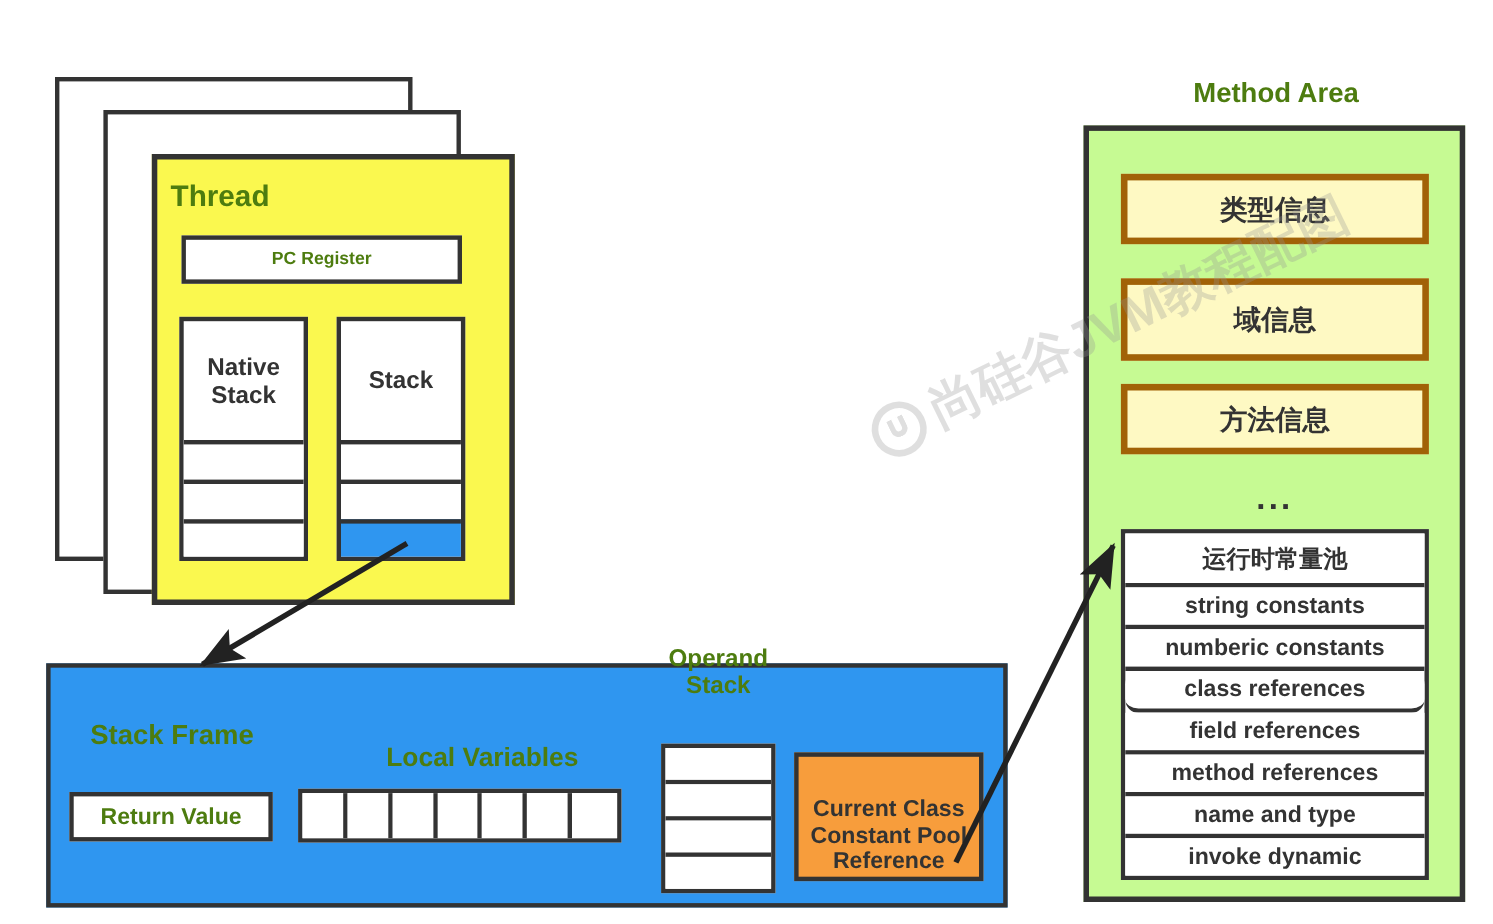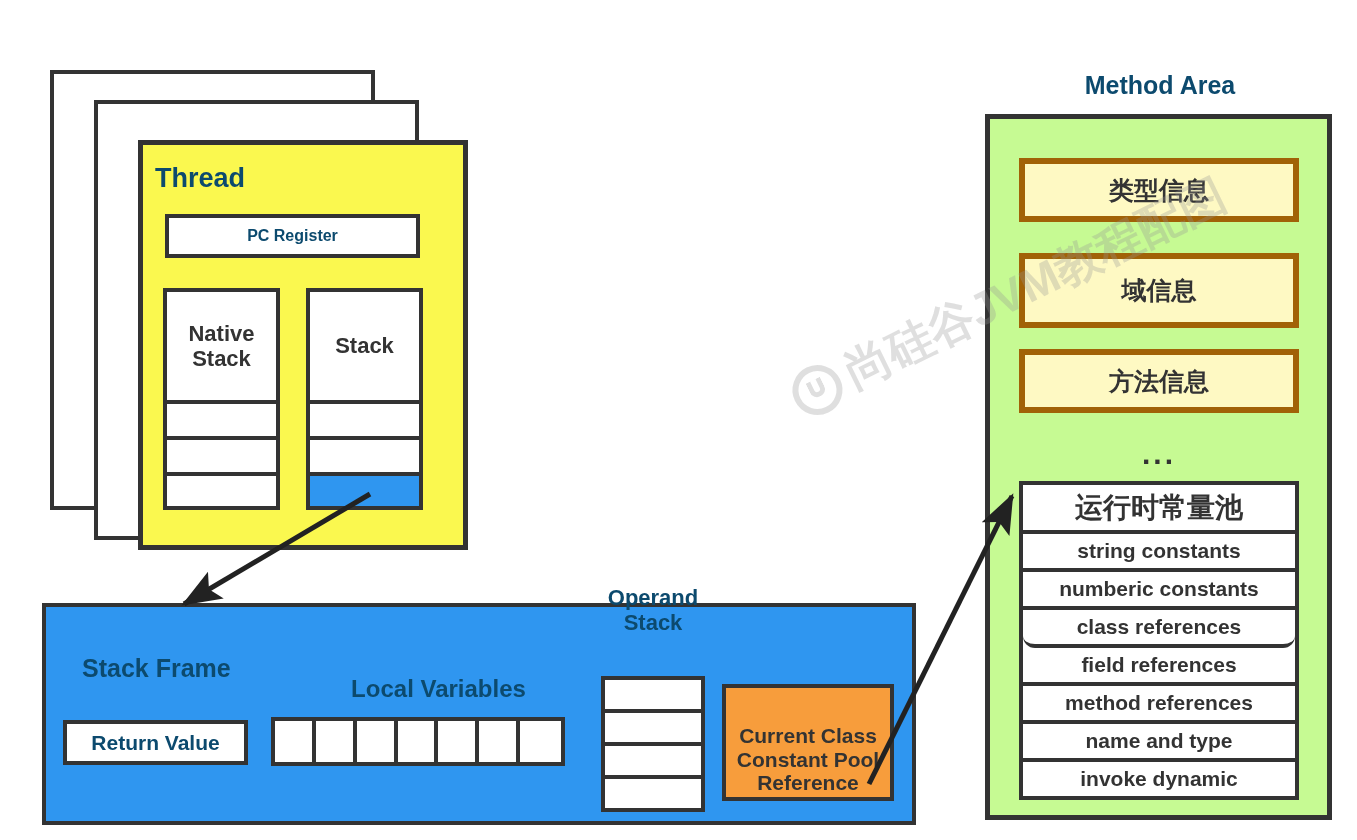--- a/index.html
+++ b/index.html
@@ -23,21 +23,21 @@
     border: 4px solid #333333;
     background: #ffffff;
   }
   .lbl {
     position: absolute;
     box-sizing: border-box;
     display: flex;
     align-items: center;
     justify-content: center;
     font-weight: bold;
-    color: #0c4a6e;
+    color: #4d7c0f;
     text-align: center;
     line-height: 1.12;
     white-space: pre-line;
   }
 
   
   .sheet { border-width: 4px; }
 
   
   #thread-panel { border-width: 5px; }
@@ -160,21 +160,21 @@
     border-bottom: 4px solid #333333;
     display: flex;
     align-items: center;
     justify-content: center;
     font-weight: bold;
     color: #333333;
     font-size: 21px;
     background: #ffffff;
   }
   .cp-row:last-child { border-bottom: none; }
-  .cp-row.head { font-size: 28px; }
+  .cp-row.head { font-size: 22px; }
 
   
   svg.arrows {
     position: absolute;
     left: 0; top: 0;
     width: 1357px;
     height: 840px;
     pointer-events: none;
   }
 

